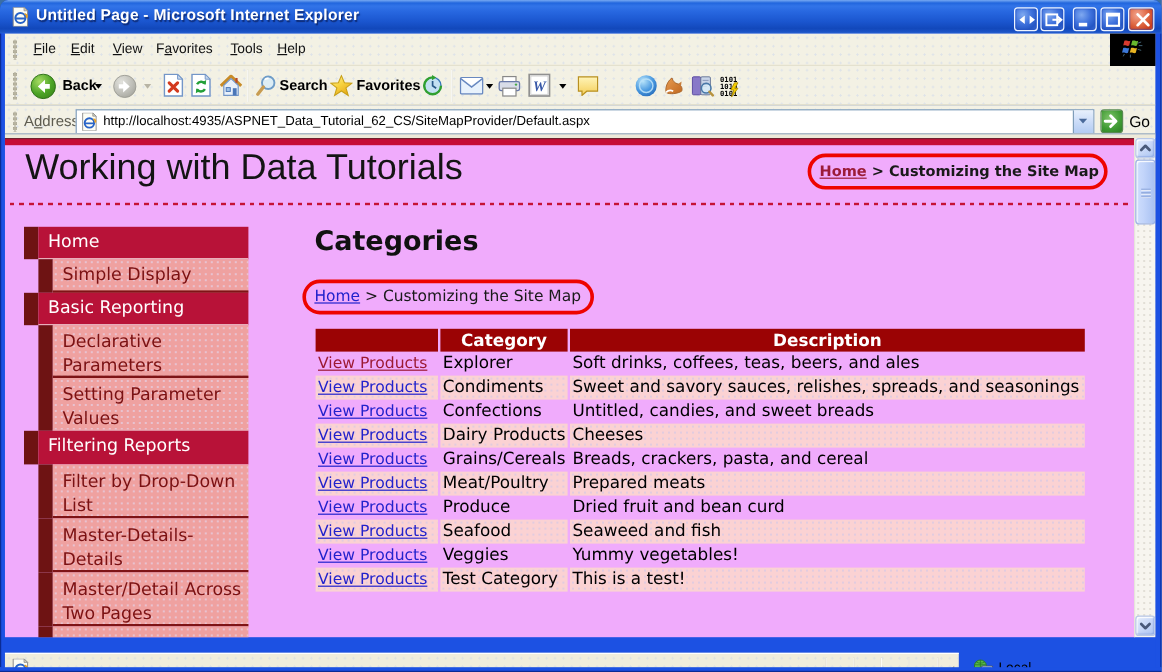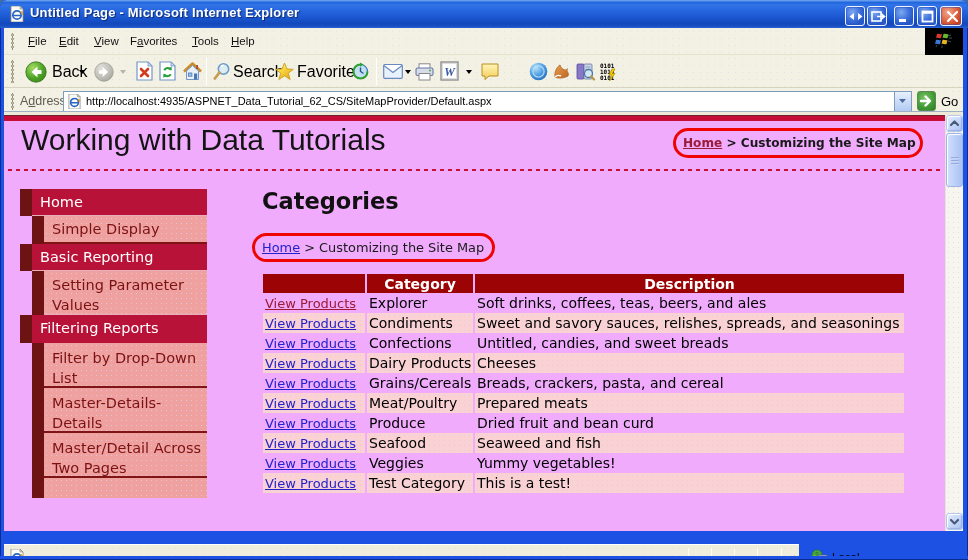--- a/index.html
+++ b/index.html
@@ -29,21 +29,21 @@
     border-top:1px solid #9EB0C4;}
   .grip{position:absolute;left:7px;width:3px;
     background-image:radial-gradient(circle,#B9B5A0 35%,#8f8c7a 60%,transparent 70%);background-size:3px 4px;background-repeat:repeat-y;}
   .menu-item{position:absolute;top:0;height:26px;line-height:26px;font-size:11.5px;color:#111;}
   .menu-item u{text-decoration:underline;}
   .brand{position:absolute;right:0px;top:0;width:38px;height:27px;background:#000;}
   .brand svg{position:absolute;left:9px;top:4px;}
 
   
   .ti{position:absolute;top:0;height:33px;}
-  .tbar-label{font-size:16px;color:#000;line-height:33px;position:absolute;top:0;}
+  .tbar-label{font-size:12px;color:#000;line-height:33px;position:absolute;top:0;font-weight:bold;}
   .tsep{position:absolute;top:3px;width:1px;height:27px;background:#C9C5B2;border-right:1px solid #fff;}
   .drop-arrow{position:absolute;width:0;height:0;border-left:3.5px solid transparent;border-right:3.5px solid transparent;border-top:4px solid #000;top:15px;}
   .drop-arrow.dis{border-top-color:#B8B4A4;}
 
   
   .addr-label{position:absolute;left:16px;top:0;line-height:26px;font-size:12.5px;color:#5E5C50;}
   .addr-field{position:absolute;left:59px;top:3px;width:849px;height:21px;background:#fff;border:1px solid #7F9DB9;}
   .addr-ie{position:absolute;left:3px;top:2px;width:15px;height:15px;}
   .addr-url{position:absolute;left:22px;top:0;line-height:19px;font-size:11px;color:#000;white-space:nowrap;}
   .addr-drop{position:absolute;right:0px;top:0px;width:17px;height:19px;border-left:1px solid #7F9DB9;
@@ -422,20 +422,25 @@
           <span class="body">Home</span>
         </div>
       <div class="si l2 h28 sep-dark">
           <span class="sgap"></span>
           <span class="strip"></span>
           <span class="body">Simple Display</span>
         </div>
       <div class="si l1 h27 sep-light">
           <span class="strip"></span>
           <span class="body">Basic Reporting</span>
+        </div>
+      <div class="si l2 h44 sep-dark">
+          <span class="sgap"></span>
+          <span class="strip"></span>
+          <span class="body">Declarative Parameters</span>
         </div>
       <div class="si l2 h44 sep-light">
           <span class="sgap"></span>
           <span class="strip"></span>
           <span class="body">Setting Parameter Values</span>
         </div>
       <div class="si l1 h28">
           <span class="strip"></span>
           <span class="body">Filtering Reports</span>
         </div>

